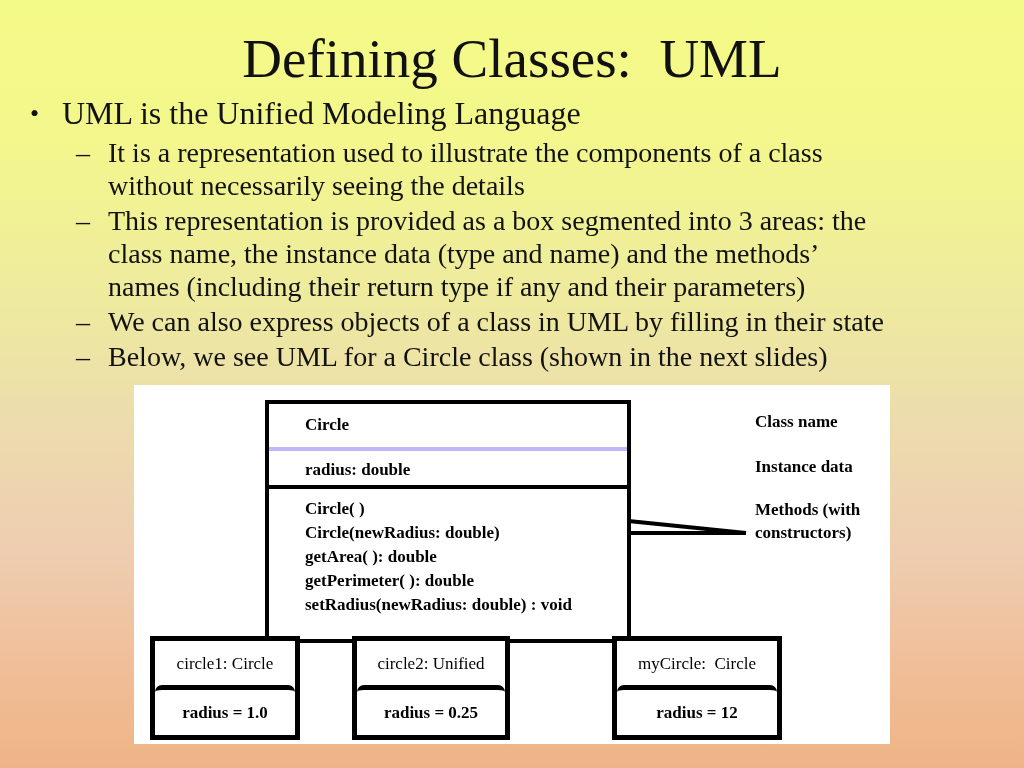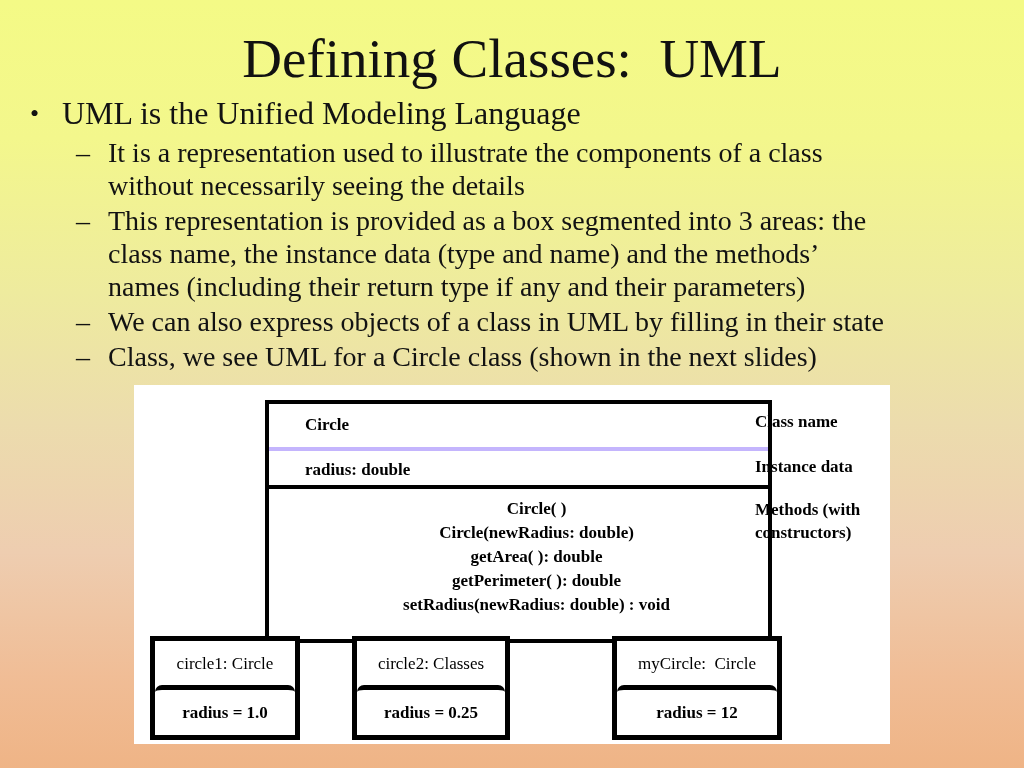--- a/index.html
+++ b/index.html
@@ -91,37 +91,37 @@
     width: 756px;
     height: 359px;
     background: #ffffff;
   }
 
   
   #class-box {
     position: absolute;
     left: 131px;   
     top: 15px;     
-    width: 507px;  
+    width: 366px;  
     border: 4px solid #000000;
     box-sizing: border-box;
     background: #ffffff;
   }
   .compartment {
     box-sizing: border-box;
     padding: 5px 0 5px 36px;
     font-size: 17px;
     line-height: 24px;
     color: #000000;
     font-family: "Liberation Serif", "DejaVu Serif", serif;
     font-weight: bold;
   }
   #comp-name    { height: 43px; padding-top: 9px; }
   #comp-data    { height: 38px; padding-top: 7px; border-top: 4px solid #c4b5fd; }
-  #comp-methods { border-top: 4px solid #000; padding-top: 8px; padding-bottom: 22px; text-align: center; }
+  #comp-methods { border-top: 4px solid #000; padding-top: 8px; padding-bottom: 22px; }
   #comp-methods .m { display: block; line-height: 24px; }
 
   
   .annot {
     position: absolute;
     font-size: 17px;
     line-height: 23px;
     font-weight: bold;
     color: #000000;
     white-space: pre-line;
@@ -198,21 +198,21 @@
       <span class="txt">names (including their return type if any and their parameters)</span>
     </div>
 
     <div class="bullet2">
       <span class="marker">–</span>
       <span class="txt">We can also express objects of a class in UML by filling in their state</span>
     </div>
 
     <div class="bullet2">
       <span class="marker">–</span>
-      <span class="txt">Class, we see UML for a Circle class (shown in the next slides)</span>
+      <span class="txt">Below, we see UML for a Circle class (shown in the next slides)</span>
     </div>
 
   </div>
 
   <div id="panel">
 
     <svg id="leaders" viewBox="0 0 756 359" xmlns="http://www.w3.org/2000/svg">
       <line x1="240" y1="110" x2="612" y2="148" stroke="#000000" stroke-width="4"></line>
       <line x1="390" y1="148" x2="612" y2="148" stroke="#000000" stroke-width="4"></line>
     </svg>
@@ -237,21 +237,21 @@
     <div class="annot" id="annot-data">Instance data</div>
     <div class="annot" id="annot-methods">Methods (with
 constructors)</div>
 
     <div class="obj-box" id="obj-0">
       <div class="obj-head">circle1: Circle</div>
       <div class="obj-attr">radius = 1.0</div>
     </div>
 
     <div class="obj-box" id="obj-1">
-      <div class="obj-head">circle2: Classes</div>
+      <div class="obj-head">circle2: Unified</div>
       <div class="obj-attr">radius = 0.25</div>
     </div>
 
     <div class="obj-box" id="obj-2">
       <div class="obj-head">myCircle:  Circle</div>
       <div class="obj-attr">radius = 12</div>
     </div>
 
   </div>
 </div>

